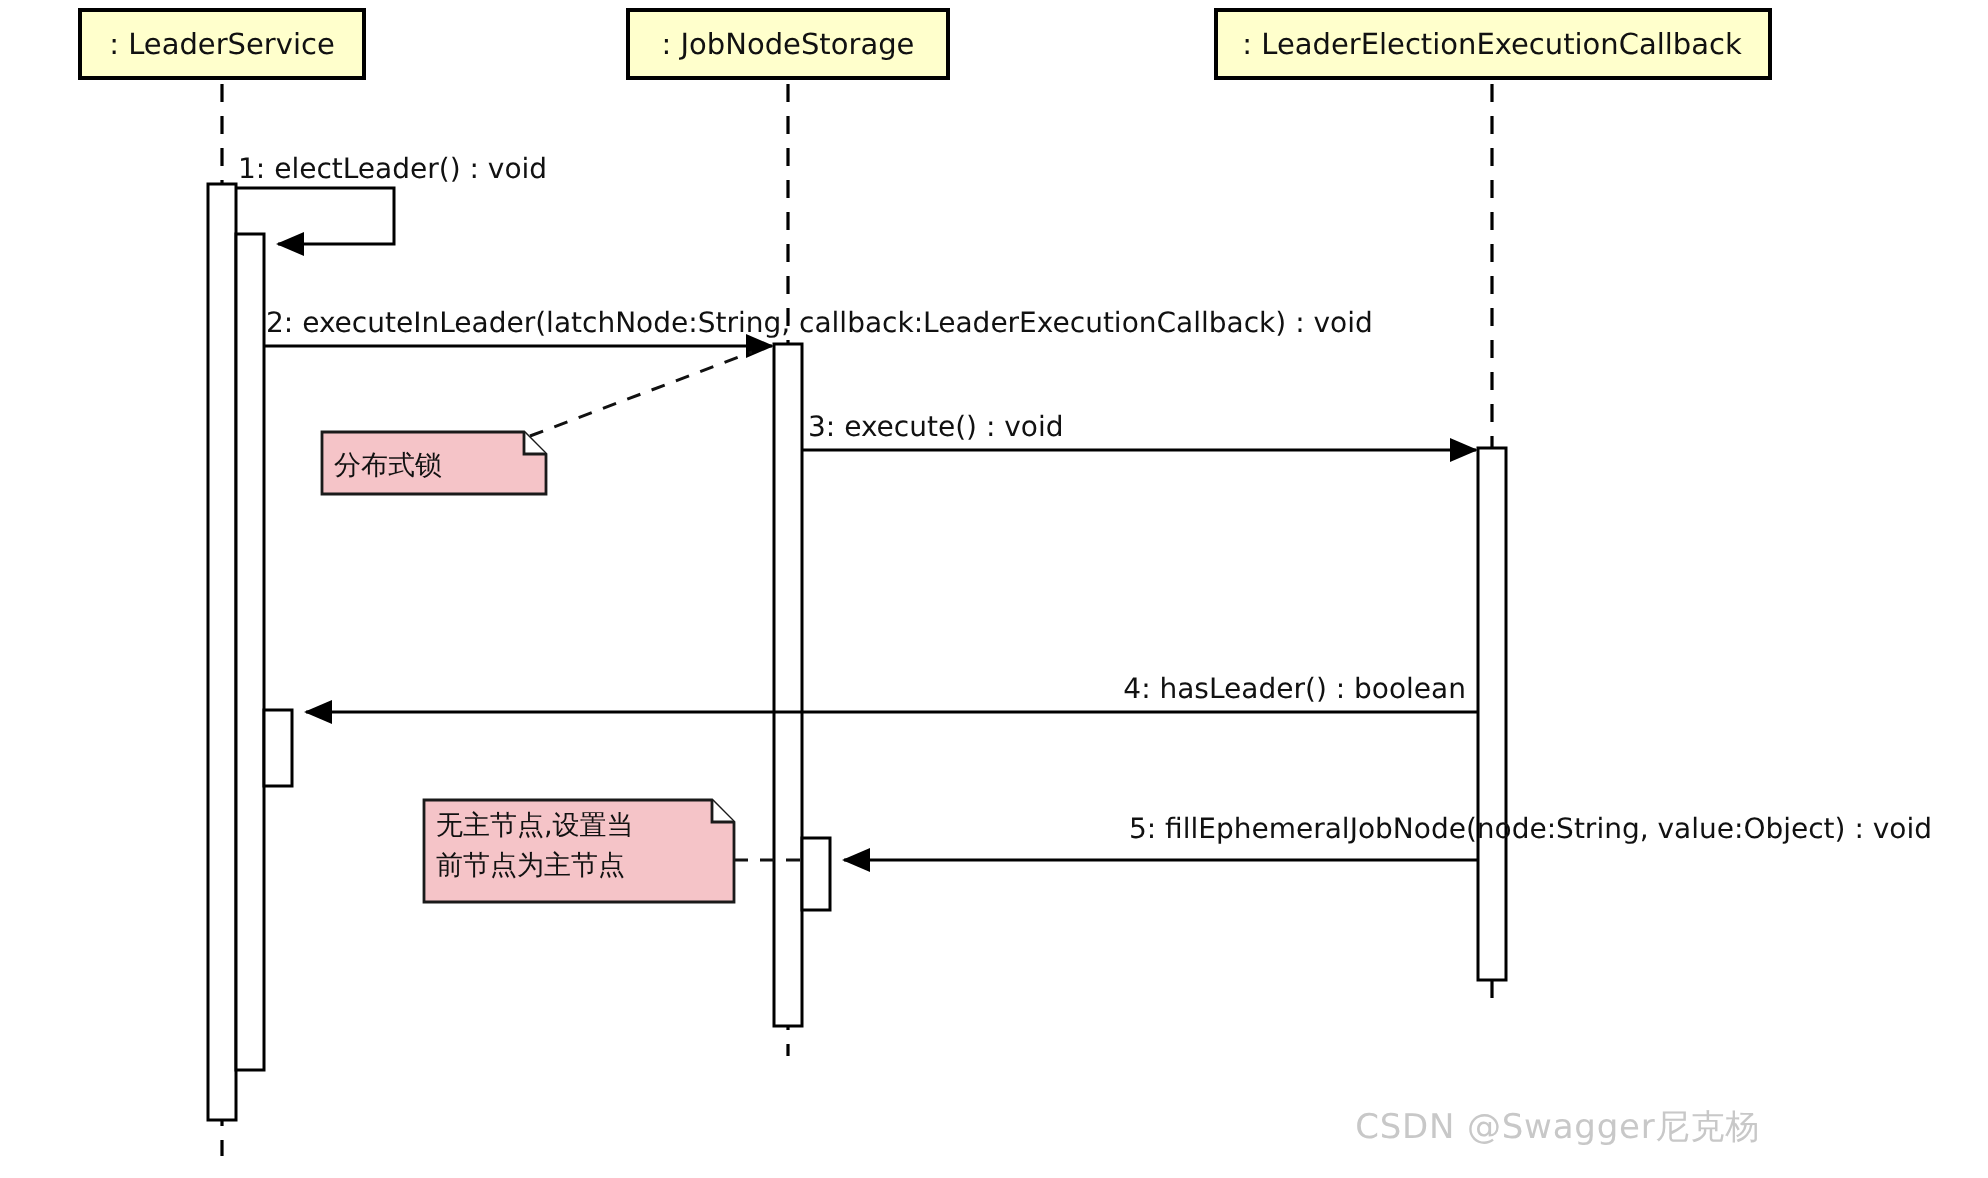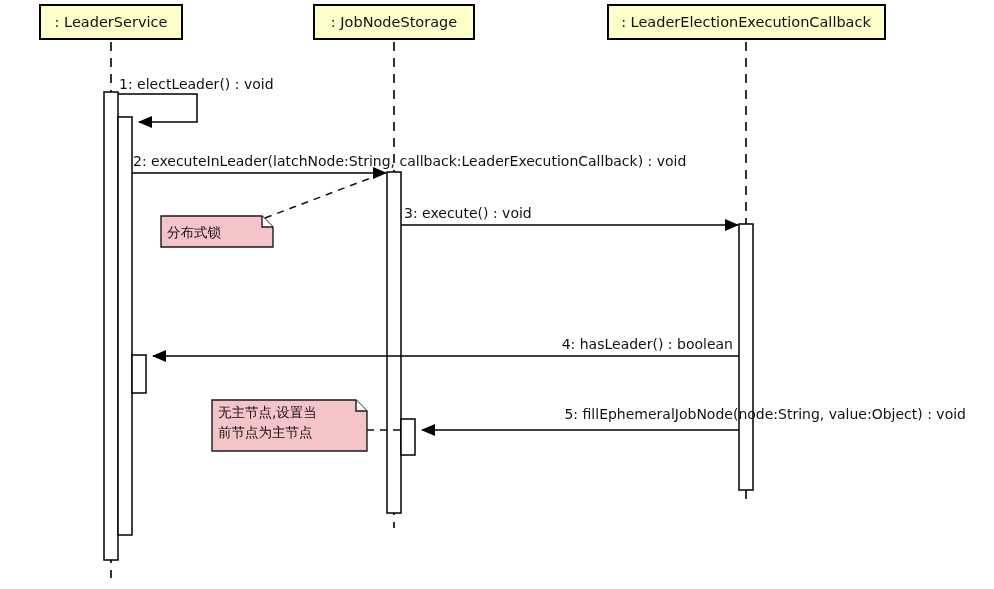--- a/index.html
+++ b/index.html
@@ -177,14 +177,15 @@
     <g>
       <line class="note-connector" x1="367" y1="430" x2="400" y2="430"></line>
       <path class="note-shape" d="M212,400 L356,400 L367,411 L367,451 L212,451 z"></path>
       <path class="note-fold" d="M356,400 L356,411 L367,411"></path>
       <text class="note-text" x="218" y="417">无主节点,设置当</text>
       <text class="note-text" x="218" y="437">前节点为主节点</text>
     </g>
 
   </svg>
 
+  <div class="watermark">CSDN @Swagger尼克杨</div>
 
 </div>
 
 </body></html>

